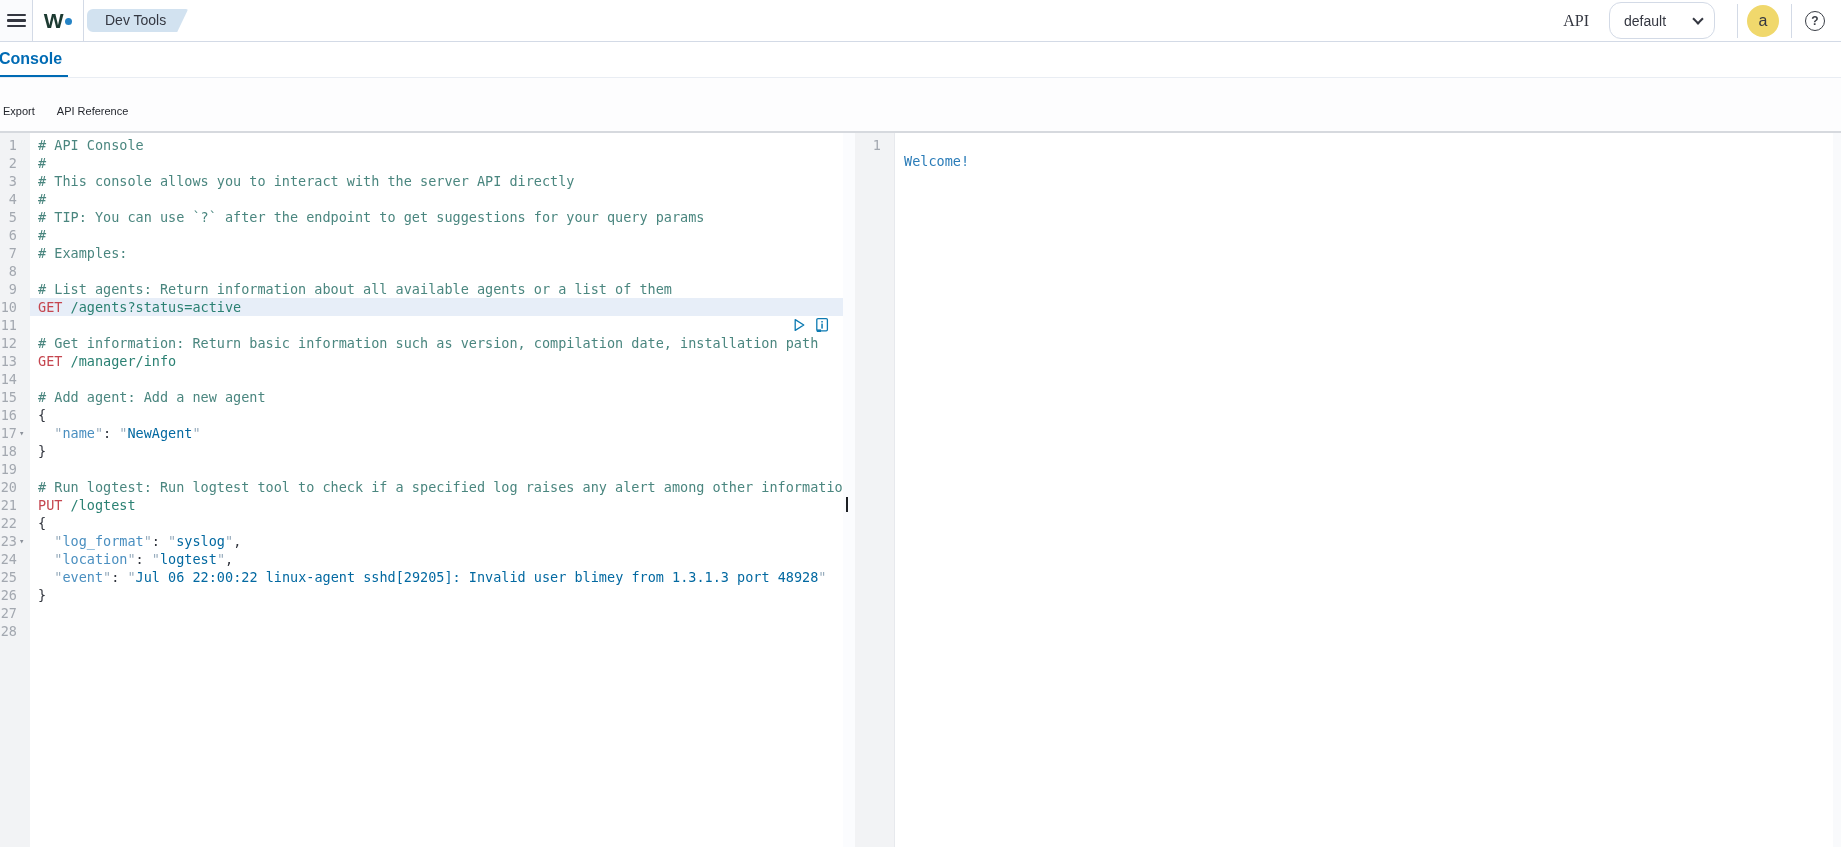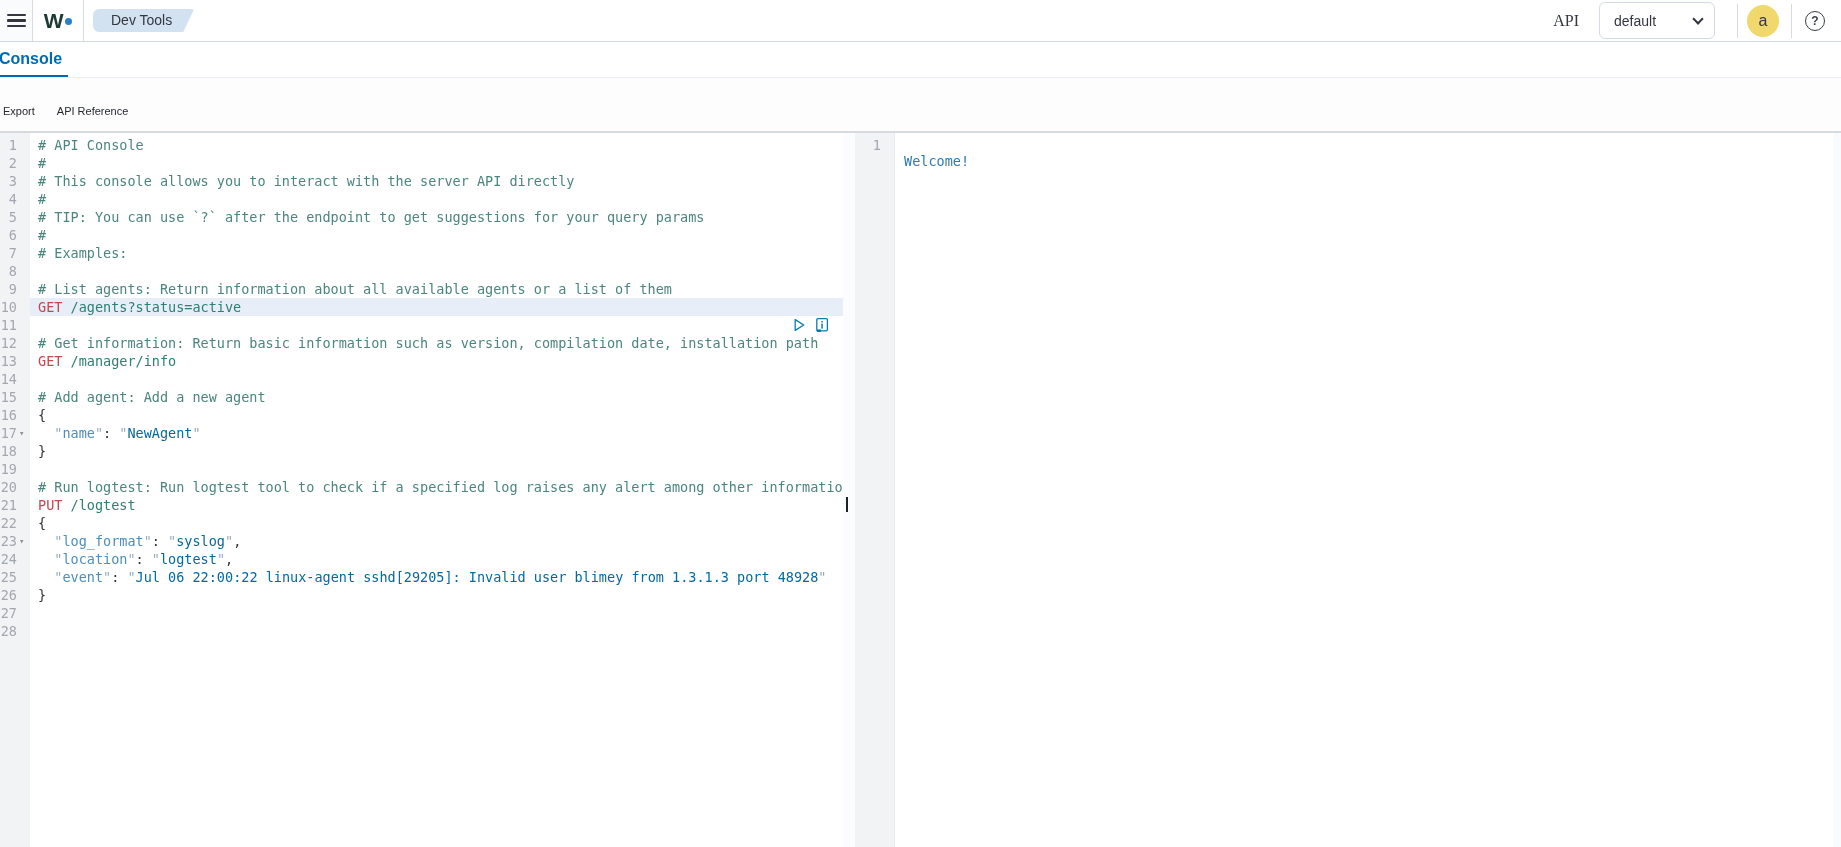--- a/index.html
+++ b/index.html
@@ -21,30 +21,30 @@
     cursor:pointer;
   }
   .menu-btn i { display:block; width:19px; height:2.4px; background:#343741; border-radius:1px; }
   .logo-box {
     width:51px; height:41px; border-right:1px solid #d3dae6;
     display:flex; align-items:center; justify-content:center;
   }
   .logo-w { font-weight:bold; font-size:21px; color:#1c3a31; letter-spacing:-0.5px; }
   .logo-dot { display:inline-block; width:7px; height:7px; border-radius:50%; background:#2583c5; margin-left:2px; margin-bottom:-1px; }
   .breadcrumb-chip {
-    margin-left:9px; height:23px; line-height:23px; padding:0 22px 0 18px;
+    margin-left:3px; height:23px; line-height:23px; padding:0 22px 0 18px;
     background:#d2e2f0; color:#343741; font-size:14px;
     border-radius:6px 2px 4px 6px;
     clip-path:polygon(0 0, 100% 0, calc(100% - 11px) 100%, 0 100%);
     cursor:pointer;
   }
   .header-spacer { flex:1; }
   .api-label { font-size:16px; color:#343741; margin-right:20px;font-family:Liberation Serif, serif; }
   .host-select {
-    width:116px; height:37px; background:#fff; border:1px solid #d3dae6; border-radius:6px;
+    width:106px; height:37px; background:#fff; border:1px solid #d3dae6; border-radius:12px;
     display:flex; align-items:center; justify-content:space-between; padding:0 12px 0 14px;
     font-size:14px; cursor:pointer; margin-right:22px;
   }
   .chevron-down {
     width:8px; height:8px; border-right:2px solid #343741; border-bottom:2px solid #343741;
     transform:rotate(45deg); margin-top:-4px;
   }
   .header-divider { width:1px; height:34px; background:#d3dae6; }
   .avatar {
     width:32px; height:32px; border-radius:50%; background:#f0d86c;

